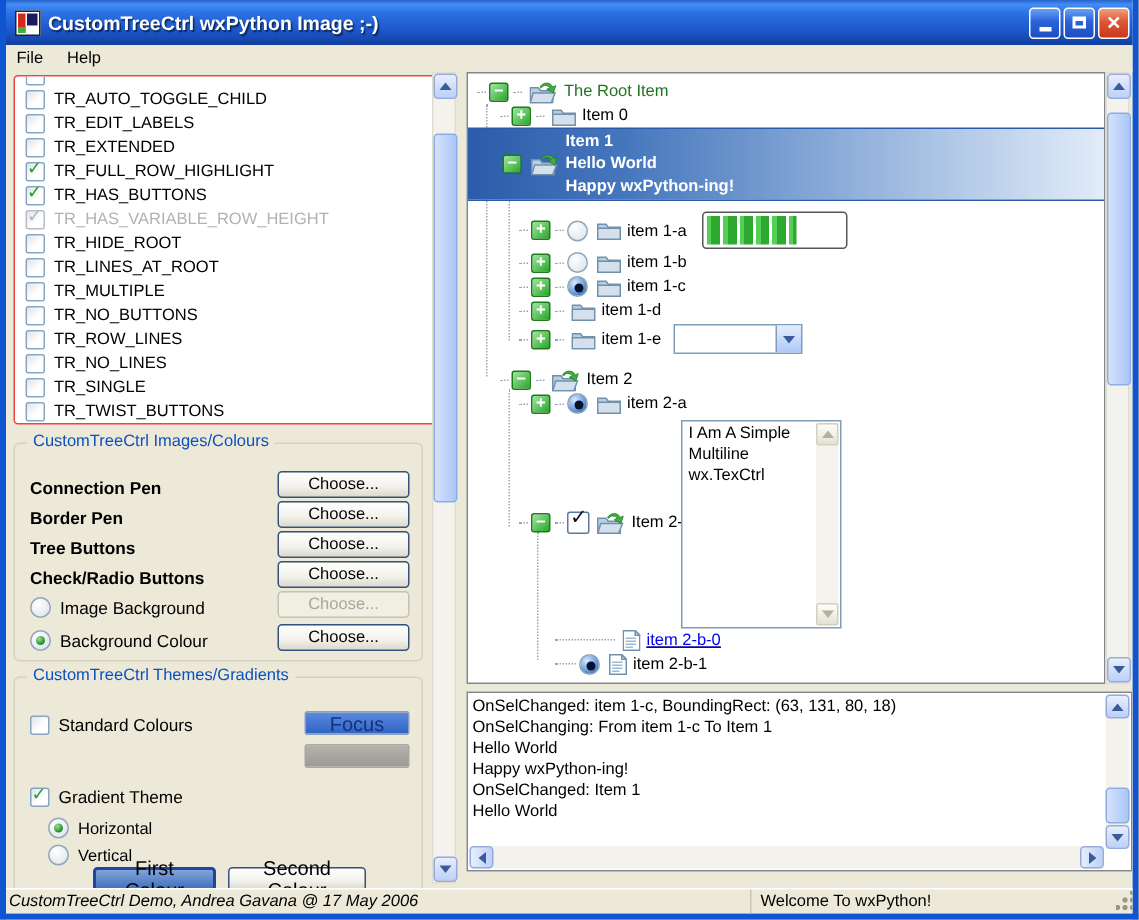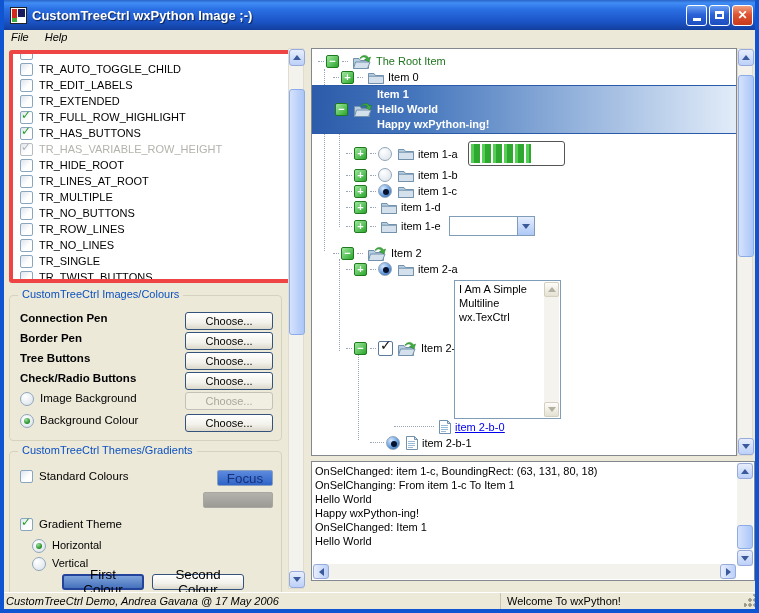--- a/index.html
+++ b/index.html
@@ -18,56 +18,56 @@
   .title-text{color:#fff;font-weight:bold;font-size:13px;text-shadow:1px 1px 1px rgba(0,0,0,.6);flex:1;}
   .tb-btns{display:flex;gap:2px;}
   .tb-btn{width:21px;height:21px;border-radius:3px;border:1px solid #fff;color:#fff;
     display:flex;align-items:center;justify-content:center;font-weight:bold;font-size:11px;
     background:linear-gradient(180deg,#6aa0f4,#2a62d8 45%,#1c4ec0);}
   .tb-btn.close{background:linear-gradient(180deg,#f0a080,#dd5533 45%,#c83a1c);font-size:12px;}
   .tb-btn .mini{width:8px;height:3px;background:#fff;margin-top:8px;}
   .tb-btn .maxi{width:9px;height:8px;border:2px solid #fff;border-top-width:3px;}
   
   .menubar{position:absolute;left:-4px;top:30px;width:759px;height:18px;background:#ece9d8;
-    display:flex;padding-left:4px;gap:2px;border-bottom:1px solid #ece9d8;font-style:italic;}
+    display:flex;align-items:center;padding-left:4px;gap:2px;border-bottom:1px solid #ece9d8;}
   .menu-item{padding:1px 7px;}
   
   .client{position:absolute;left:0;top:48px;width:751px;height:544px;background:#ece9d8;}
   
   .left-panel{position:absolute;left:0;top:0;width:284px;height:544px;overflow:hidden;}
   .flags-box{position:absolute;left:5px;top:2px;width:298px;height:233px;background:#fff;
-    border:4px solid #ef4444;border-radius:3px;overflow:hidden;padding:0 0 0 7px;}
+    border:1px solid #ef4444;border-radius:3px;overflow:hidden;padding:0 0 0 7px;}
   .flag-row{height:16px;display:flex;align-items:center;gap:6px;}
   .flag-row.partial{height:7px;overflow:hidden;}
   .flag-row.partial .cb{margin-top:-8px;}
   .cb{width:13px;height:13px;border:1px solid #89a6c0;border-radius:2px;flex:0 0 13px;
     background:linear-gradient(135deg,#dfe5ec,#fff 60%);position:relative;}
   .cb .mark{position:absolute;left:0px;top:-4px;font-family:"DejaVu Sans",sans-serif;
     font-size:12px;font-weight:bold;color:#21a121;}
   .cb.disabled{border-color:#b8bcc0;}
   .cb.disabled .mark{color:#b0b4b8;}
   .flag-label.disabled{color:#b4b2ac;}
   
   .group{position:absolute;left:5px;width:273px;border:1px solid #d5d2bf;border-radius:4px;background:transparent;}
   .group .gtitle{position:absolute;top:-8px;left:8px;background:#ece9d8;padding:0 4px;color:#0c51c0;}
   .g1{top:247px;height:146px;}
   .g2{top:403px;height:150px;}
-  .grow{position:absolute;left:10px;right:8px;height:20px;display:flex;align-items:flex-start;}
+  .grow{position:absolute;left:10px;right:8px;height:20px;display:flex;align-items:flex-end;}
   .grow .blabel{font-weight:bold;font-size:11.5px;flex:1;}
   .xp-btn{width:88px;height:18px;border:1px solid #35527c;border-radius:3px;
     background:linear-gradient(180deg,#fff,#f2f1ea 60%,#dcd9cc);font-size:11px;
     display:flex;align-items:center;justify-content:center;font-family:"Liberation Sans",sans-serif;margin-left:44px;}
   .xp-btn.disabled{border-color:#c3c1b8;color:#a9a79d;background:#f1efe2;}
   .radio{width:14px;height:14px;border-radius:50%;border:1px solid #91a6ba;flex:0 0 14px;
     background:radial-gradient(circle at 35% 30%,#fff,#e4eaf0 70%,#cfd8e0);position:relative;margin-right:6px;}
   .radio.on::after{content:"";position:absolute;left:3px;top:3px;width:6px;height:6px;border-radius:50%;
     background:radial-gradient(circle at 35% 30%,#9fdc9f,#1f8f1f 70%);}
   .radio.blue.on{background:radial-gradient(circle at 35% 30%,#d8eaff,#6aa0e0 55%,#1b4fa0);}
   .radio.blue.on::after{background:#06122e;left:4px;top:4px;}
-  .focus-btn{width:56px;height:16px;border:1px solid #8aa0c0;border-radius:2px;color:#17307a;
+  .focus-btn{width:70px;height:16px;border:1px solid #8aa0c0;border-radius:2px;color:#17307a;
     background:linear-gradient(180deg,#5c8ade,#2f63c6);display:flex;align-items:center;justify-content:center;}
   .gray-btn{width:70px;height:16px;border:1px solid #a8a8a0;border-radius:2px;
     background:linear-gradient(180deg,#b4b2ac,#9c9a94);}
   .colour-btn1{width:82px;height:16px;border:2px solid #24439a;border-radius:3px;color:#000;
     background:linear-gradient(180deg,#7fa4dc,#4672bc);display:flex;align-items:center;justify-content:center;}
   .colour-btn2{width:92px;height:16px;border:1px solid #35527c;border-radius:3px;
     background:linear-gradient(180deg,#fff,#f2f1ea 60%,#dcd9cc);display:flex;align-items:center;justify-content:center;}
   
   .vscroll{position:absolute;width:16px;background:#f4f2ec;border:1px solid #e0ddd0;}
   .sb-arrow{position:absolute;left:0;width:16px;height:17px;border:1px solid #96abdc;border-radius:3px;
@@ -473,21 +473,21 @@
             <div class="ml-scroll">
               <div class="ml-arrow" style="top: 0px;">
                 <span class="tri up"></span>
               </div>
               <div class="ml-arrow" style="top: 120px;">
                 <span class="tri down"></span>
               </div>
             </div>
           </div>
         </div>
-        <div class="tree-row" style="padding-left: 82px; height: 15px; text-decoration: underline;">
+        <div class="tree-row" style="padding-left: 58px; height: 15px; text-decoration: underline;">
           <span class="t-conn" style="width: 40px;"></span>
           <span class="t-icon">
             <svg width="12" height="14" viewBox="0 0 12 14">
               <path d="M0.5 0.5h8l3 3v10h-11z" fill="#fff" stroke="#7191ad"></path>
               <path d="M8.5 0.5v3h3z" fill="#dce8f4" stroke="#7191ad"></path>
               <path d="M2 5.5h7M2 7.5h7M2 9.5h7M2 11.5h5" stroke="#9abbd8"></path>
             </svg>
           </span>
           <span class="t-label link">item 2-b-0</span>
         </div>

